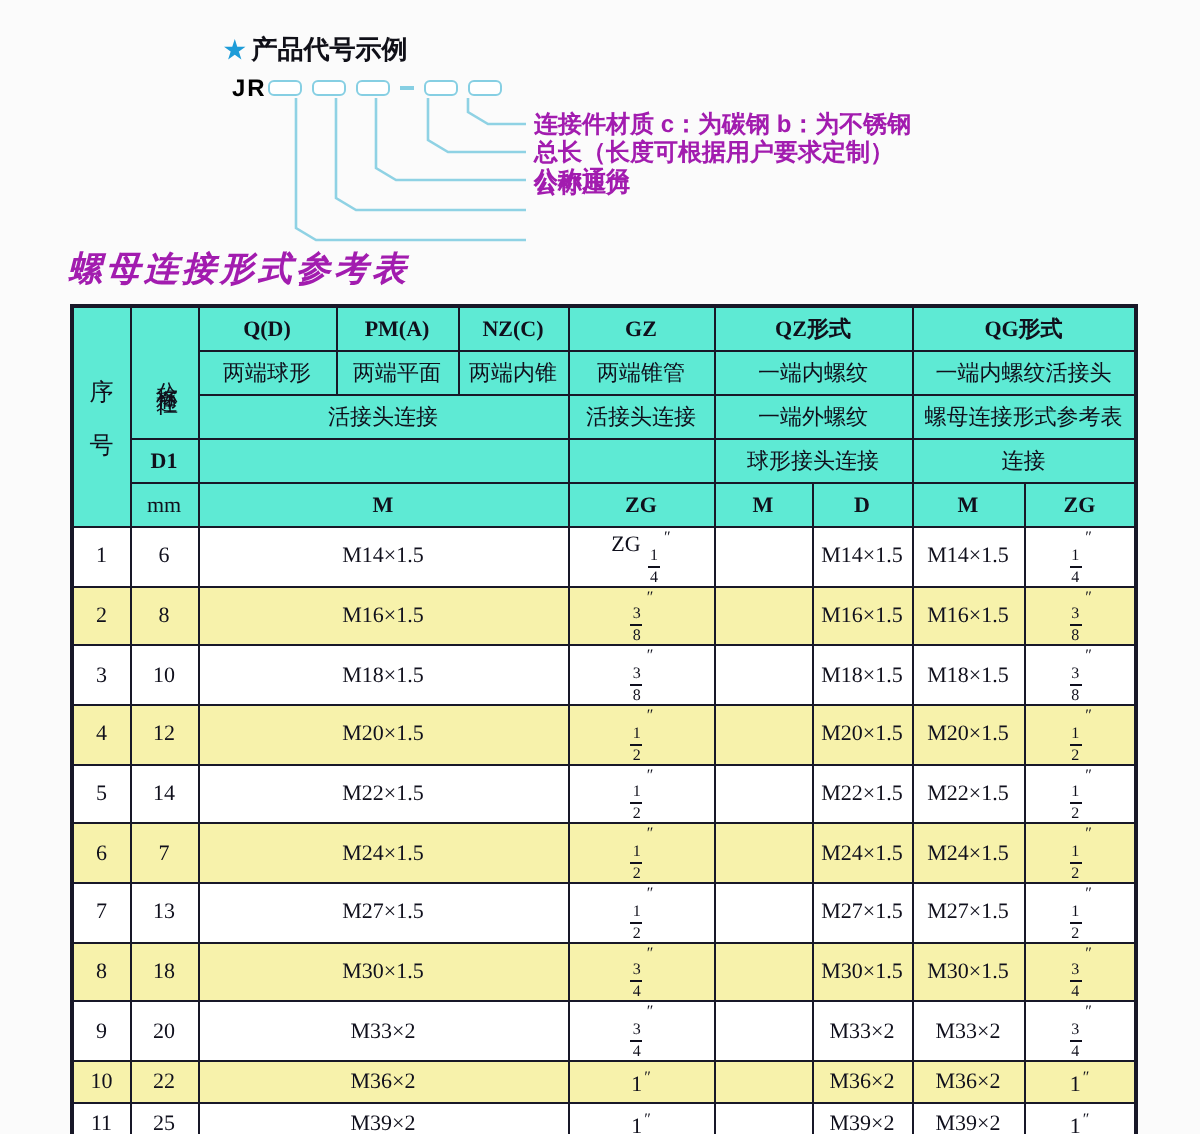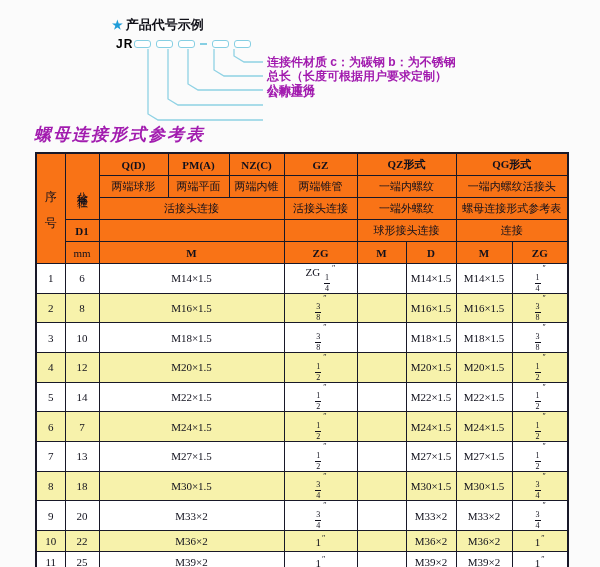--- a/index.html
+++ b/index.html
@@ -47,21 +47,21 @@
   table.ref {
     position:absolute; left:35px; top:152px; width:532px;
     border-collapse:collapse; table-layout:fixed;
     background:#ffffff; border:2px solid #181828;
   }
   table.ref th, table.ref td {
     border:1px solid #181828; text-align:center; vertical-align:middle;
     padding:0; color:#10101c; overflow:hidden;
   }
   table.ref thead th {
-    background:#f97316; font-weight:normal; font-size:11px;
+    background:#5eead4; font-weight:normal; font-size:11px;
     height:21px; font-family:"Liberation Serif", serif;
   }
   table.ref thead th.b { font-weight:bold; }
   table.ref tbody td {
     font-family:"Liberation Serif", serif; font-size:11px; height:20px;
     background:#ffffff;
   }
   table.ref tbody tr.alt td { background:#f7f2ab; }
 
   .vert {

